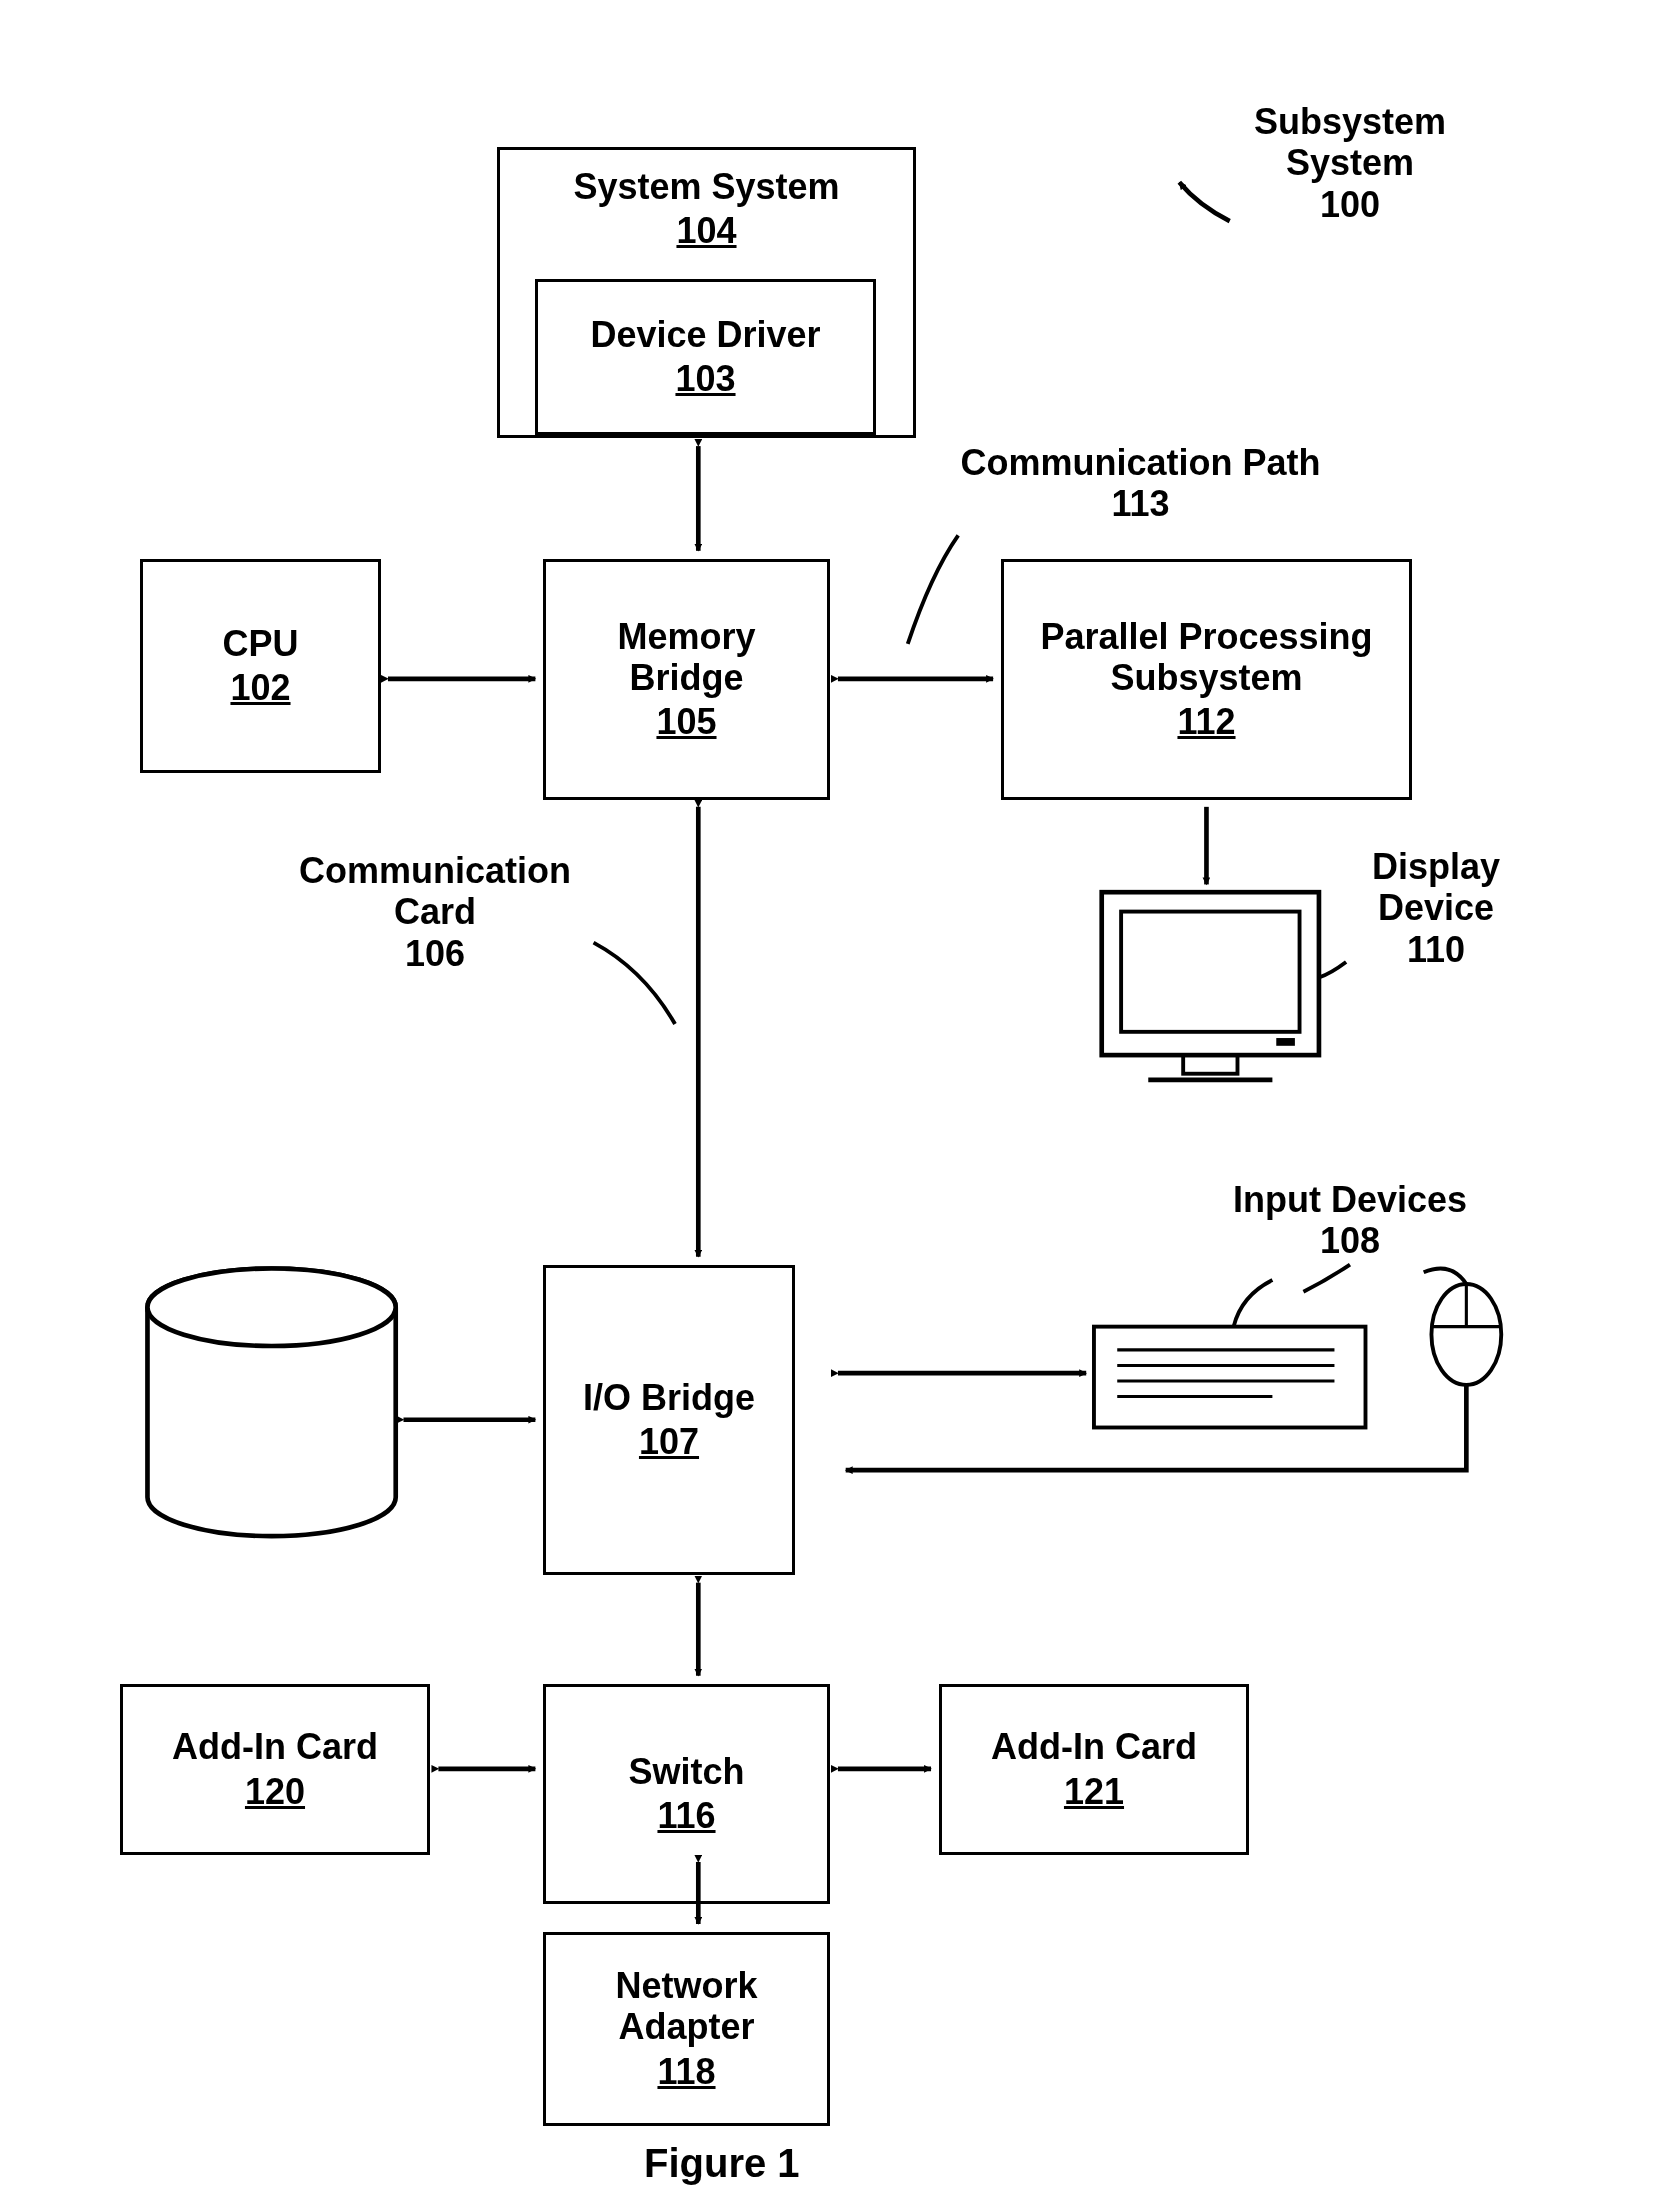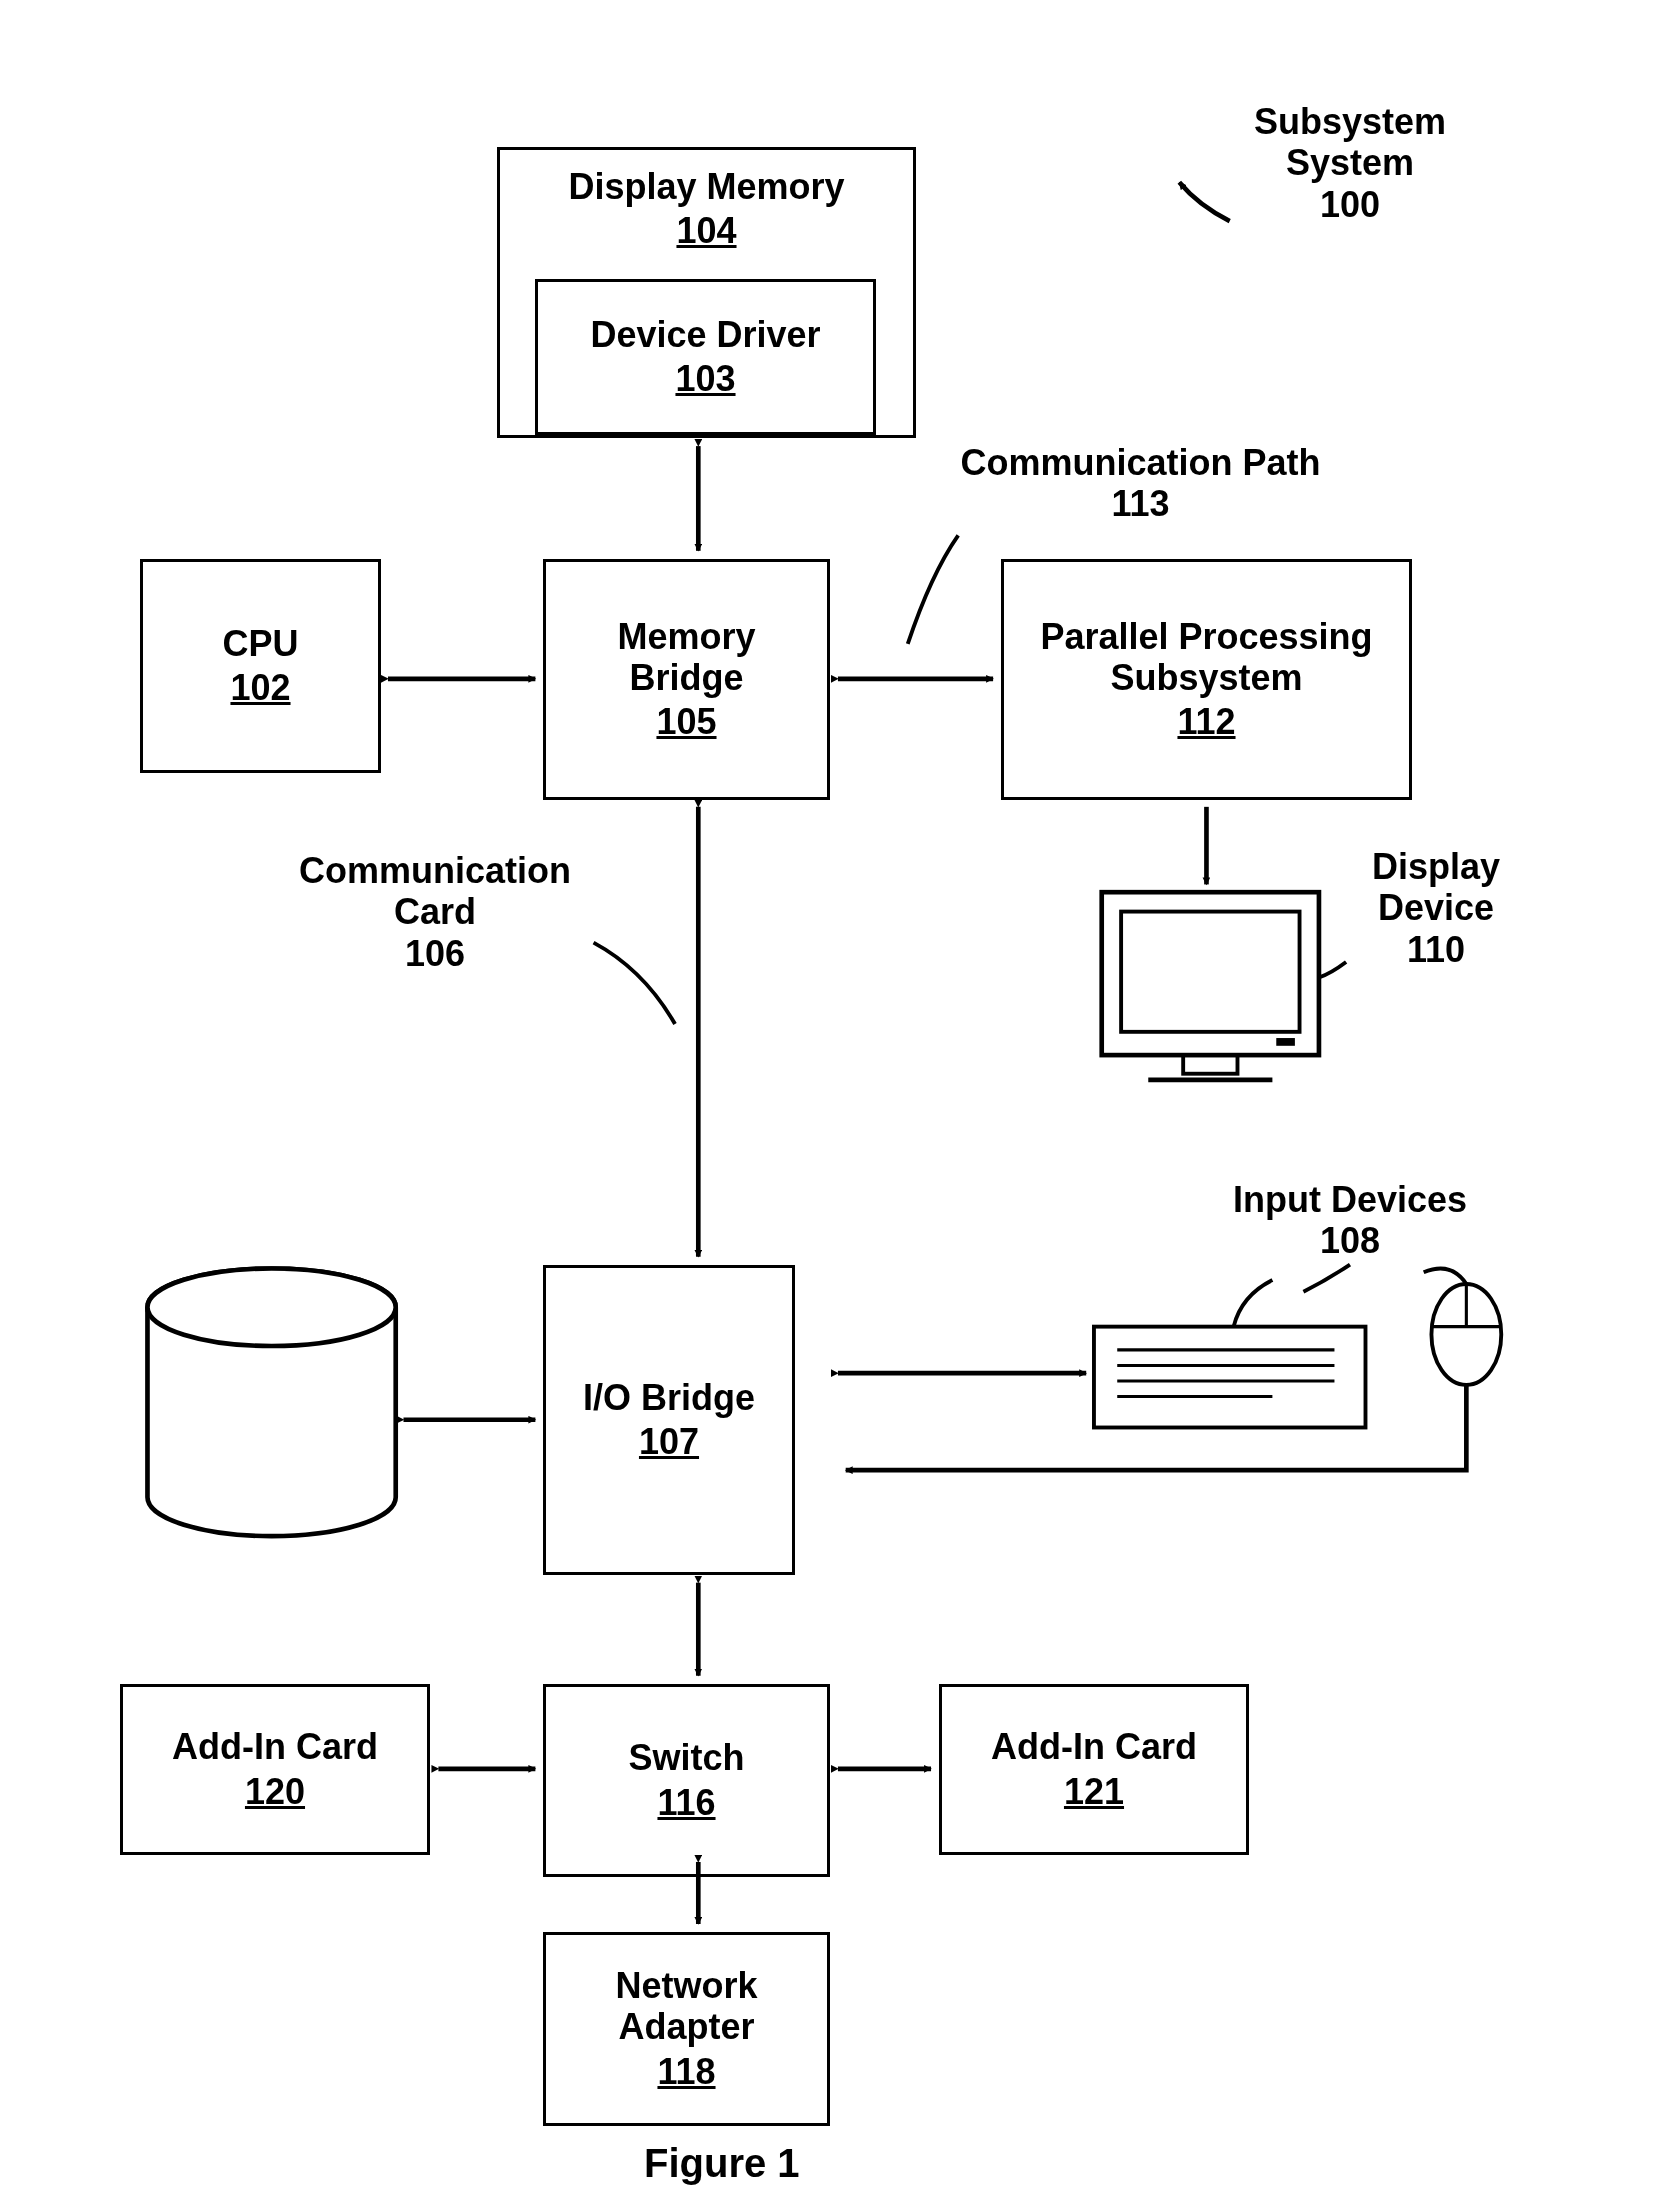--- a/index.html
+++ b/index.html
@@ -54,21 +54,21 @@
     font-size: 40px;
     font-weight: bold;
   }
 </style>
 </head>
 <body>
 
 <div class="canvas">
 
   <div class="box" style="left:497px; top:147px; width:419px; height:291px; justify-content:flex-start; padding-top:15.5px;">
-    <div class="label">Display Memory</div>
+    <div class="label">System System</div>
     <div class="num">104</div>
   </div>
 
   <div class="box" style="left:535px; top:279px; width:341px; height:156px;">
     <div class="label">Device Driver</div>
     <div class="num">103</div>
   </div>
 
   <div class="box" style="left:140px; top:559px; width:241px; height:214px;">
     <div class="label">CPU</div>
@@ -85,21 +85,21 @@
     <div class="label">Parallel Processing</div>
     <div class="label">Subsystem</div>
     <div class="num">112</div>
   </div>
 
   <div class="box" style="left:543px; top:1265px; width:252px; height:310px;">
     <div class="label">I/O Bridge</div>
     <div class="num">107</div>
   </div>
 
-  <div class="box" style="left:543px; top:1684px; width:287px; height:193px;">
+  <div class="box" style="left:543px; top:1684px; width:287px; height:220px;">
     <div class="label">Switch</div>
     <div class="num">116</div>
   </div>
 
   <div class="box" style="left:120px; top:1684px; width:310px; height:171px;">
     <div class="label">Add-In Card</div>
     <div class="num">120</div>
   </div>
 
   <div class="box" style="left:939px; top:1684px; width:310px; height:171px;">

